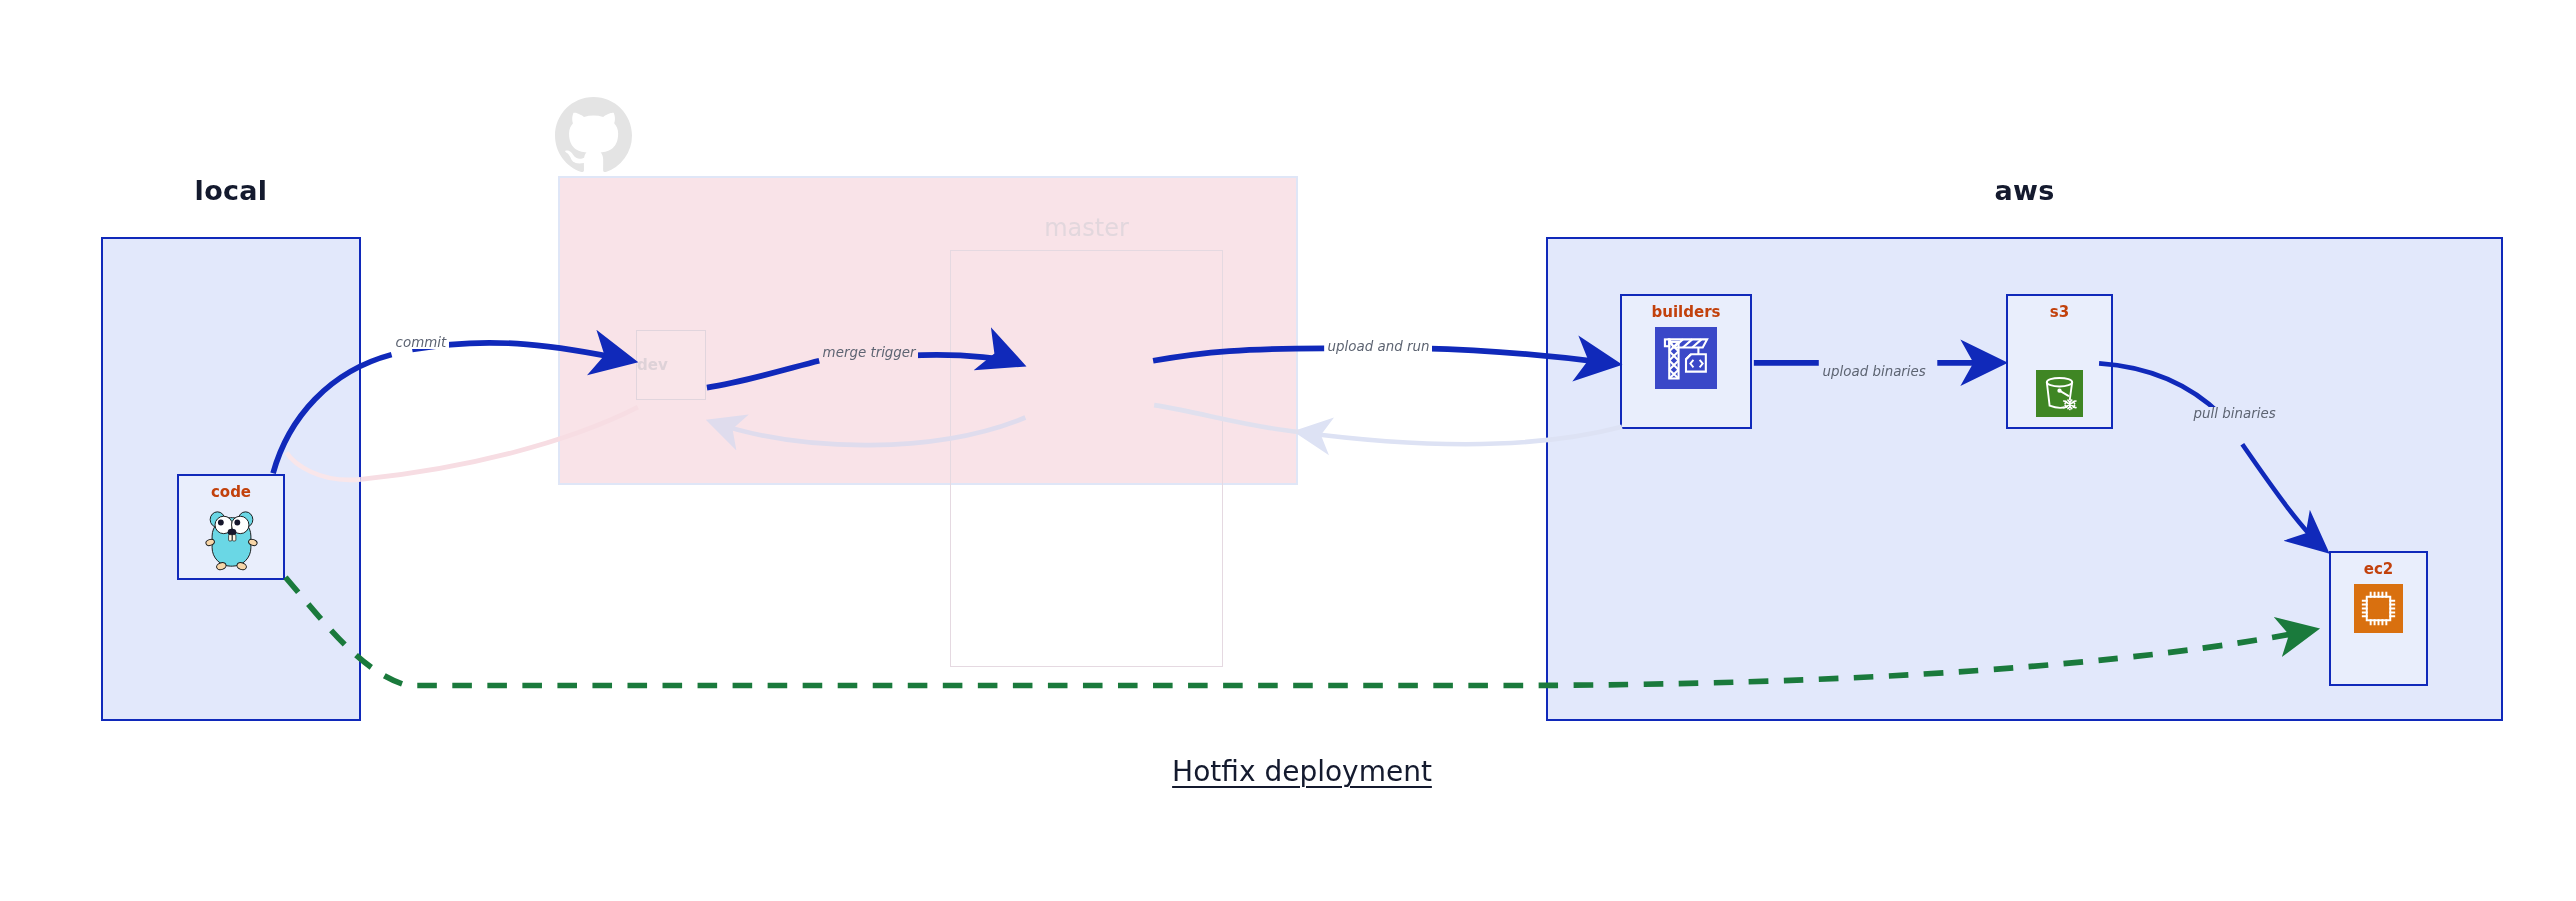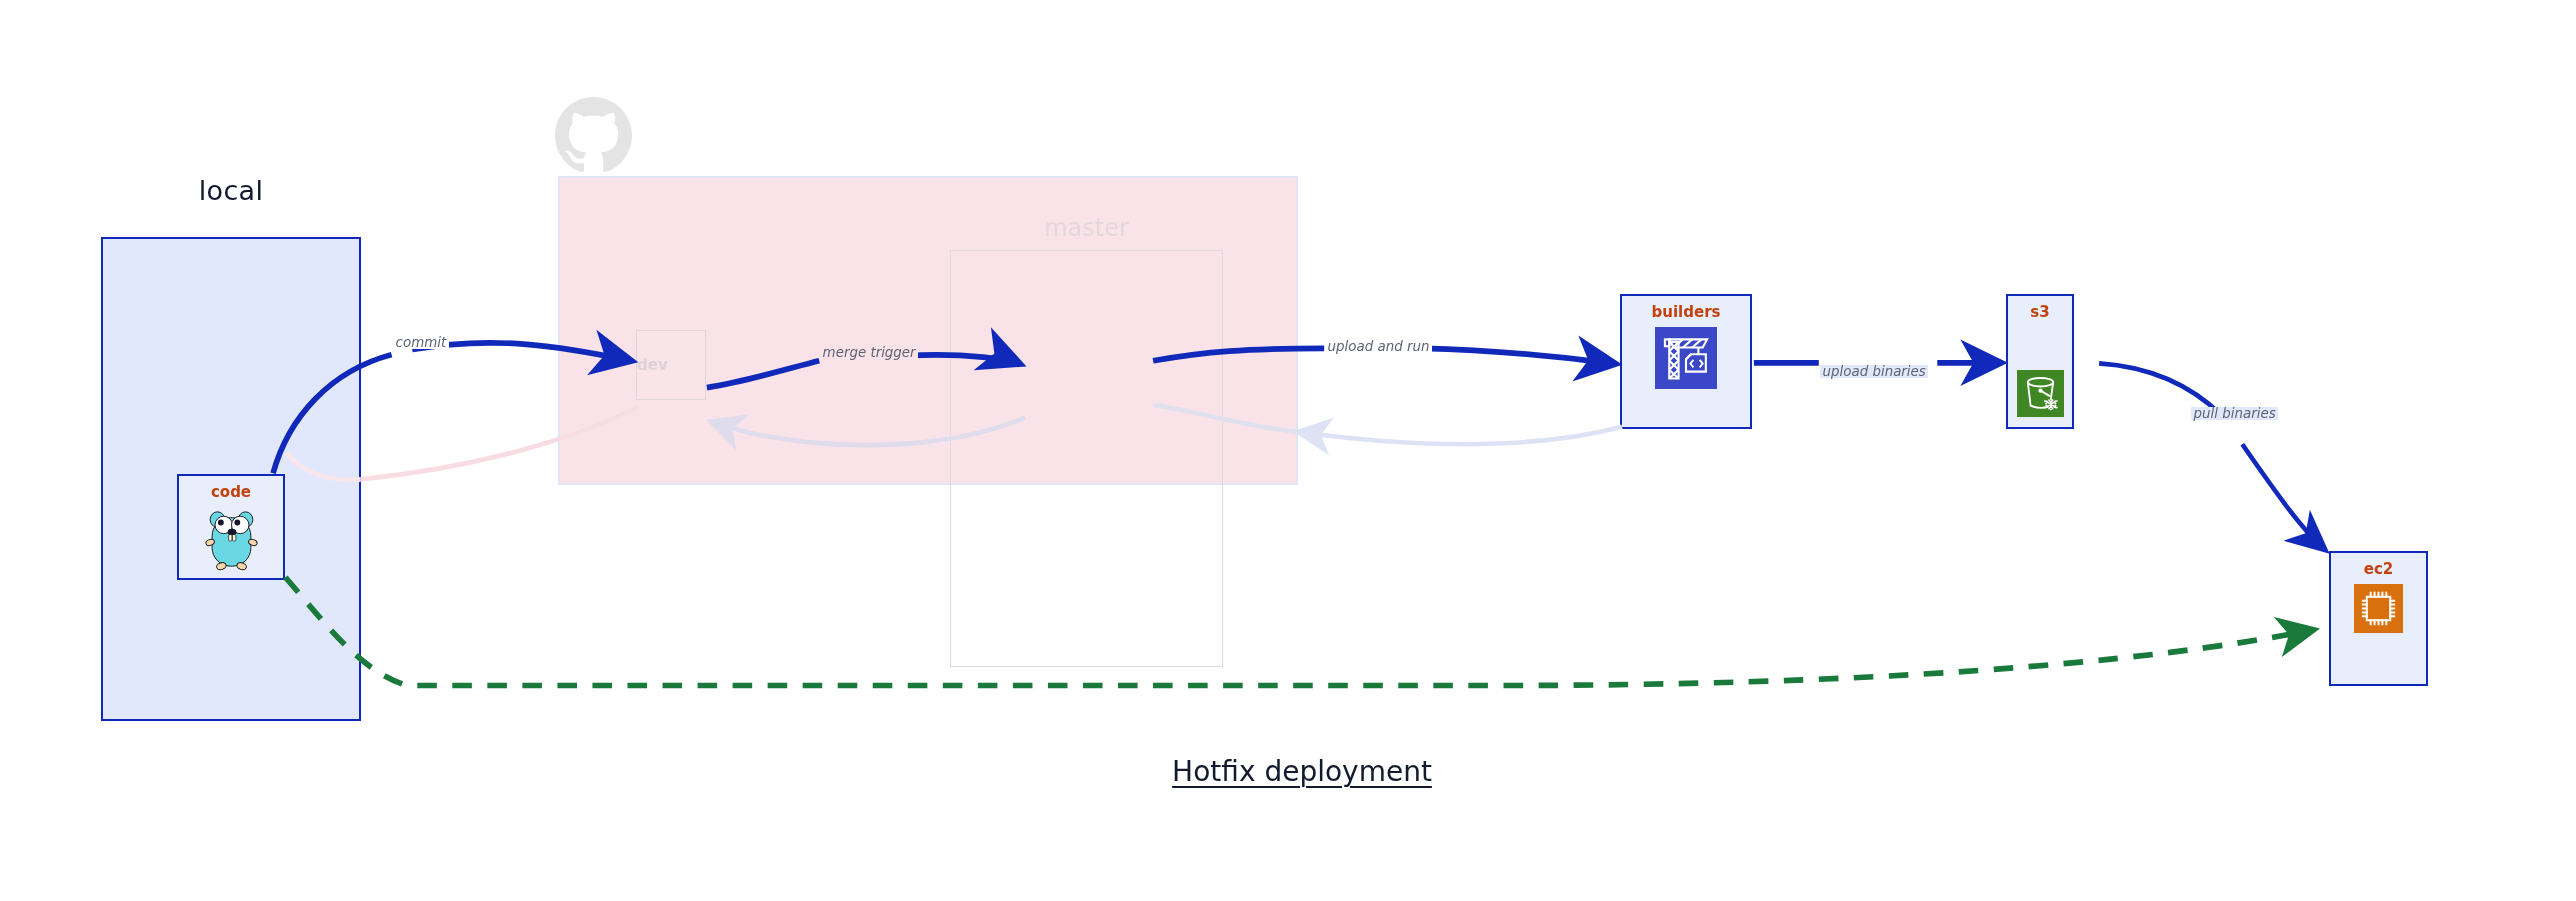--- a/index.html
+++ b/index.html
@@ -18,20 +18,21 @@
   #wires {
     position: absolute;
     left: 0; top: 0;
     width: 2604px; height: 902px;
     pointer-events: none;
   }
 
   
   .group {
     position: absolute;
+    font-weight: bold;
   }
   .group-title {
     position: absolute;
     width: 100%;
     text-align: center;
     font-size: 27px;
     color: #141a2e;
     letter-spacing: 0.3px;
     white-space: nowrap;
   }
@@ -197,20 +198,24 @@
         <circle cx="72" cy="32" r="6" fill="#15162b"></circle>
 
         <ellipse cx="61" cy="52" rx="9" ry="7" fill="#15162b"></ellipse>
 
         <rect x="54" y="57" width="7" height="13" rx="2" fill="#fdf6e3" stroke="#1b1b1b" stroke-width="1.5"></rect>
         <rect x="62" y="57" width="7" height="13" rx="2" fill="#fdf6e3" stroke="#1b1b1b" stroke-width="1.5"></rect>
       </svg>
     </span>
   </div>
 
+  <div class="group" id="grp-aws" style="left:1546px; top:175px; width:957px; height:551px;">
+    <div class="group-title" style="top:0px;">aws</div>
+    <div class="group-body" style="top:62px; height:484px;"></div>
+  </div>
 
   <div class="node" style="left:1620px; top:294px; width:132px; height:135px;">
     <span class="node-label">builders</span>
     <span class="node-icon">
       <svg width="62" height="62" viewBox="0 0 100 100">
         <rect x="0" y="0" width="100" height="100" fill="#3a48c8"></rect>
         <g fill="none" stroke="#ffffff" stroke-width="3.4">
 
           <rect x="23" y="24" width="15" height="59"></rect>
           <path d="M23 24 L38 39 M38 24 L23 39 M23 39 L38 54 M38 39 L23 54 M23 54 L38 69 M38 54 L23 69 M23 69 L38 83 M38 69 L23 83"></path>
@@ -225,21 +230,21 @@
           <path d="M58 44 L82 44 L82 72 L50 72 L50 52 Z"></path>
           <path d="M58 44 L50 52"></path>
 
           <path d="M62 53 L57 59 L62 65" stroke-width="3"></path>
           <path d="M72 53 L77 59 L72 65" stroke-width="3"></path>
         </g>
       </svg>
     </span>
   </div>
 
-  <div class="node" style="left:2006px; top:294px; width:68px; height:135px;gap:43px;">
+  <div class="node" style="left:2006px; top:294px; width:107px; height:135px;gap:43px;">
     <span class="node-label">s3</span>
     <span class="node-icon">
       <svg width="47" height="47" viewBox="0 0 100 100">
         <rect x="0" y="0" width="100" height="100" fill="#3f8624"></rect>
         <g fill="none" stroke="#ffffff" stroke-width="4" stroke-linecap="round">
           <ellipse cx="50" cy="26" rx="27" ry="9"></ellipse>
           <path d="M23 26 L29 76 Q50 84 66 78"></path>
           <path d="M77 26 L72 62"></path>
           <path d="M50 44 L69 55"></path>
           <circle cx="50" cy="44" r="2.6" fill="#ffffff"></circle>

